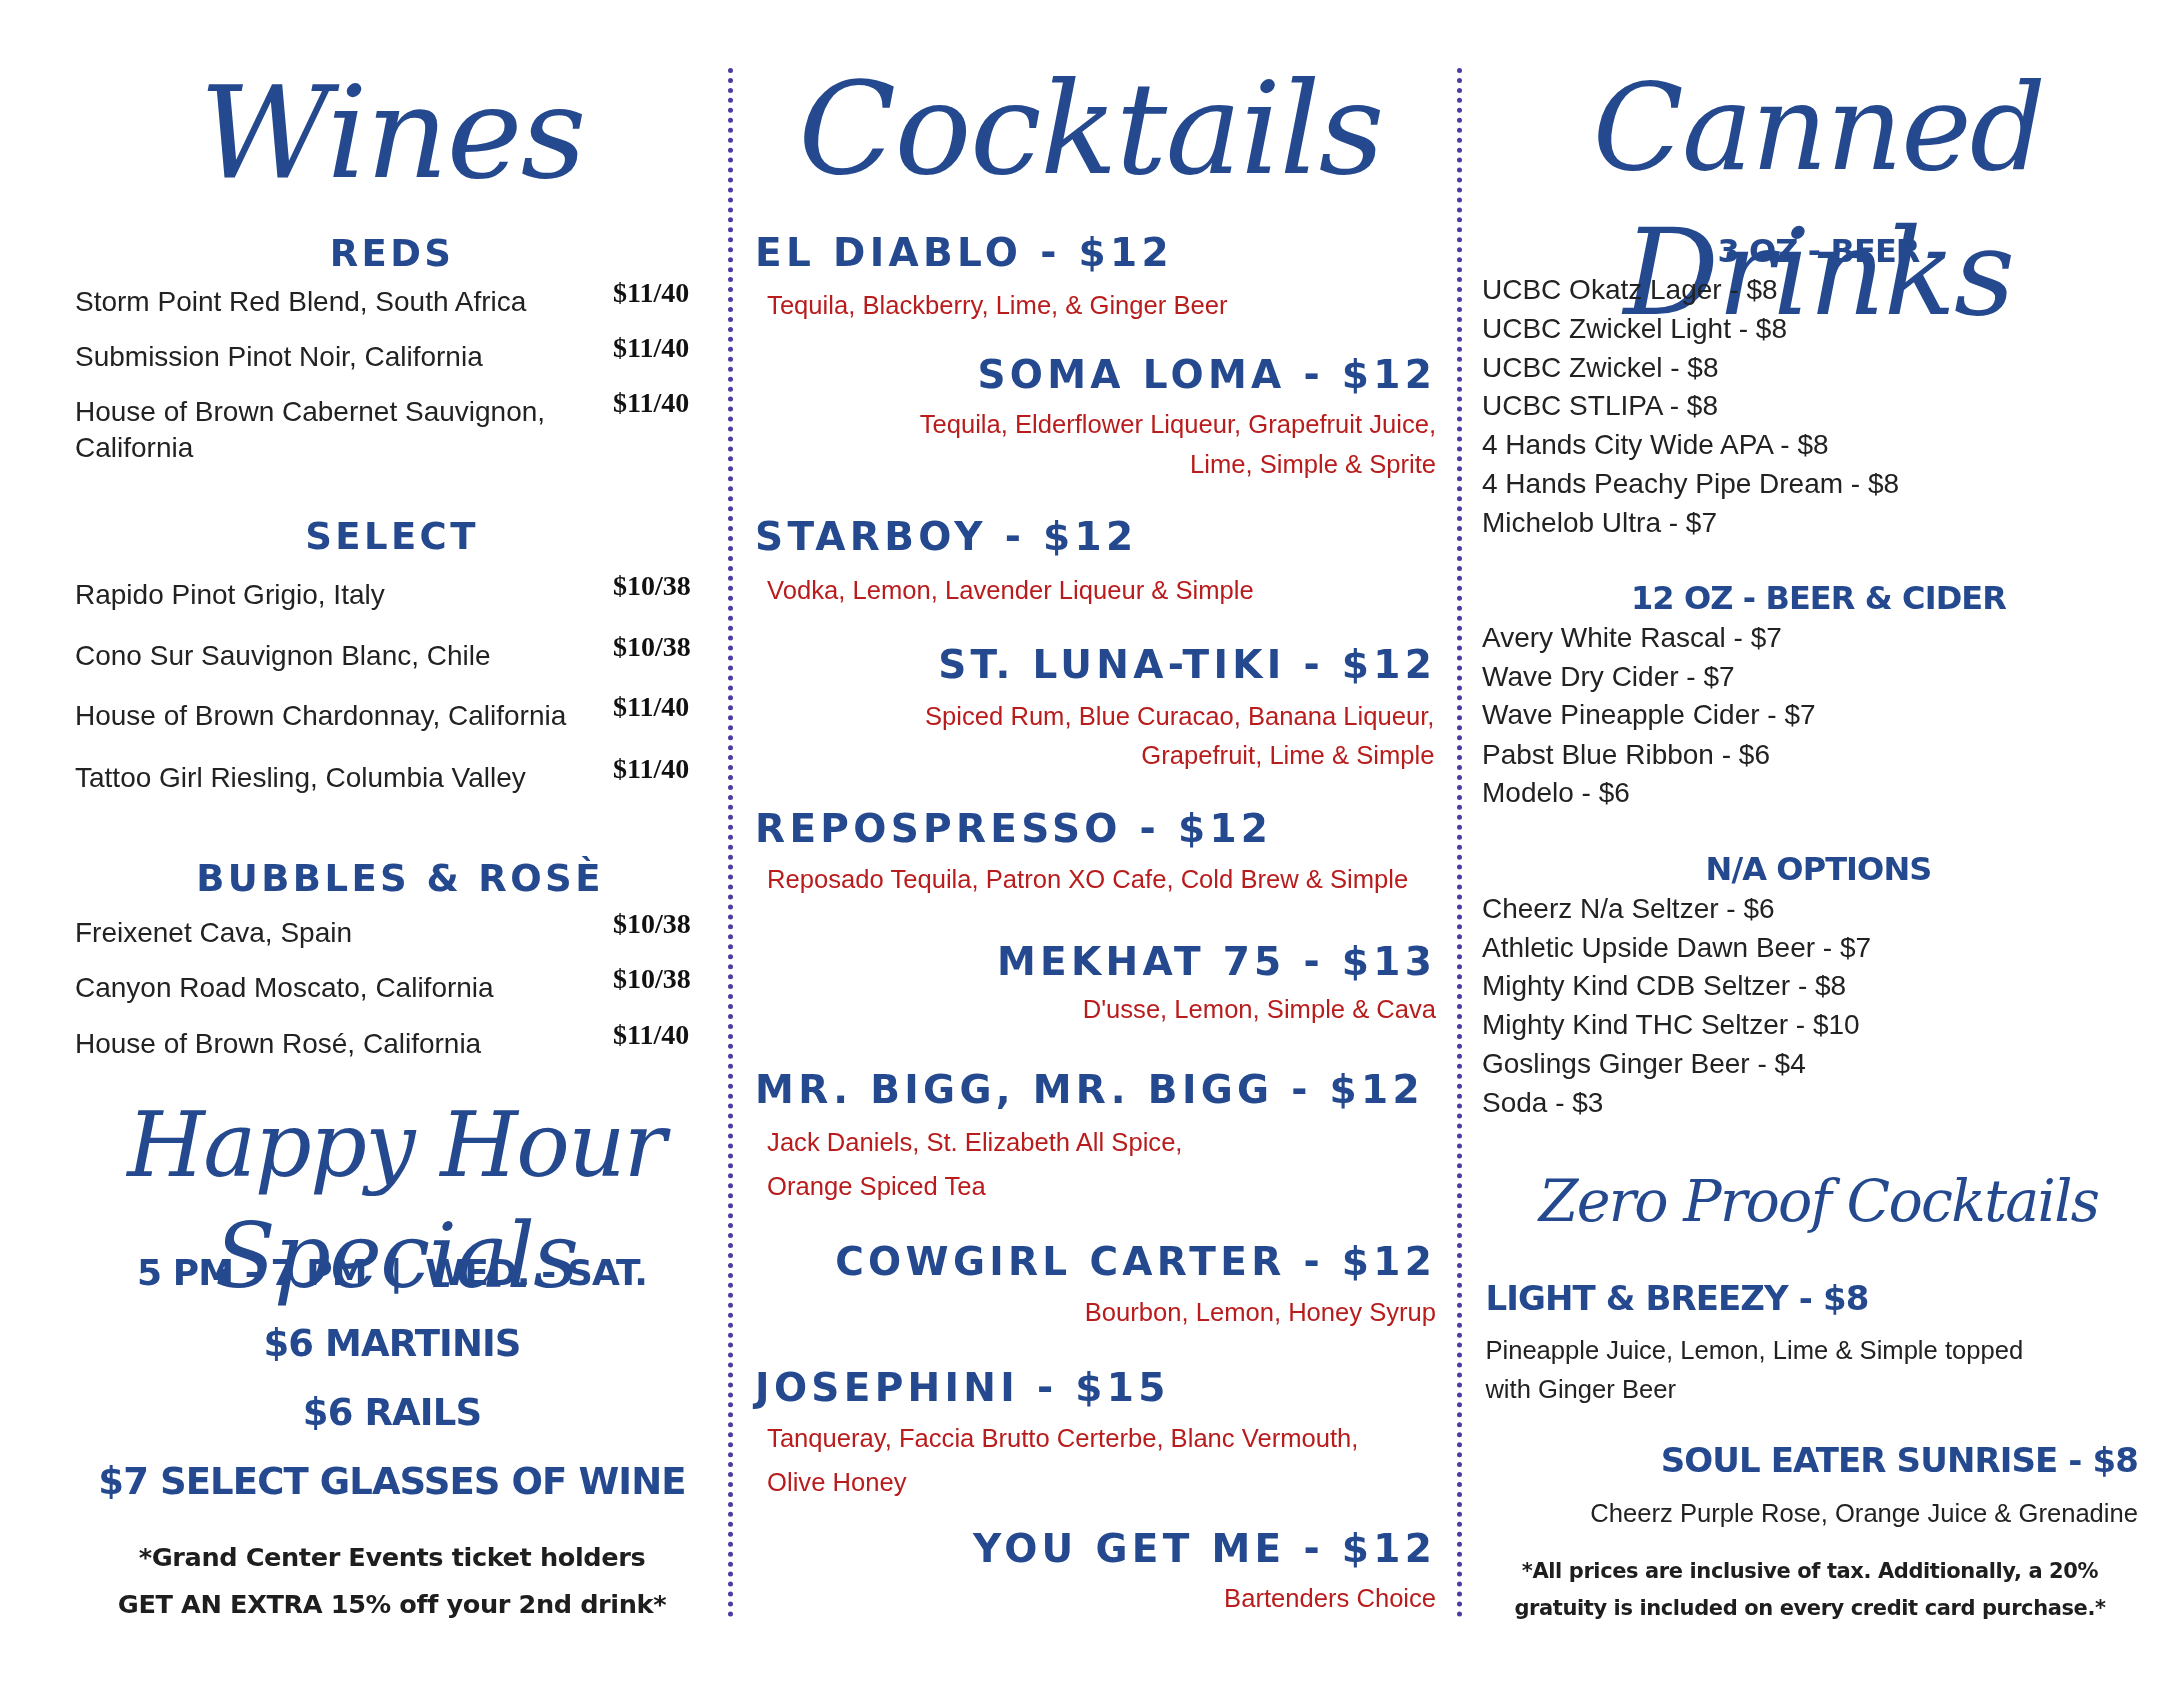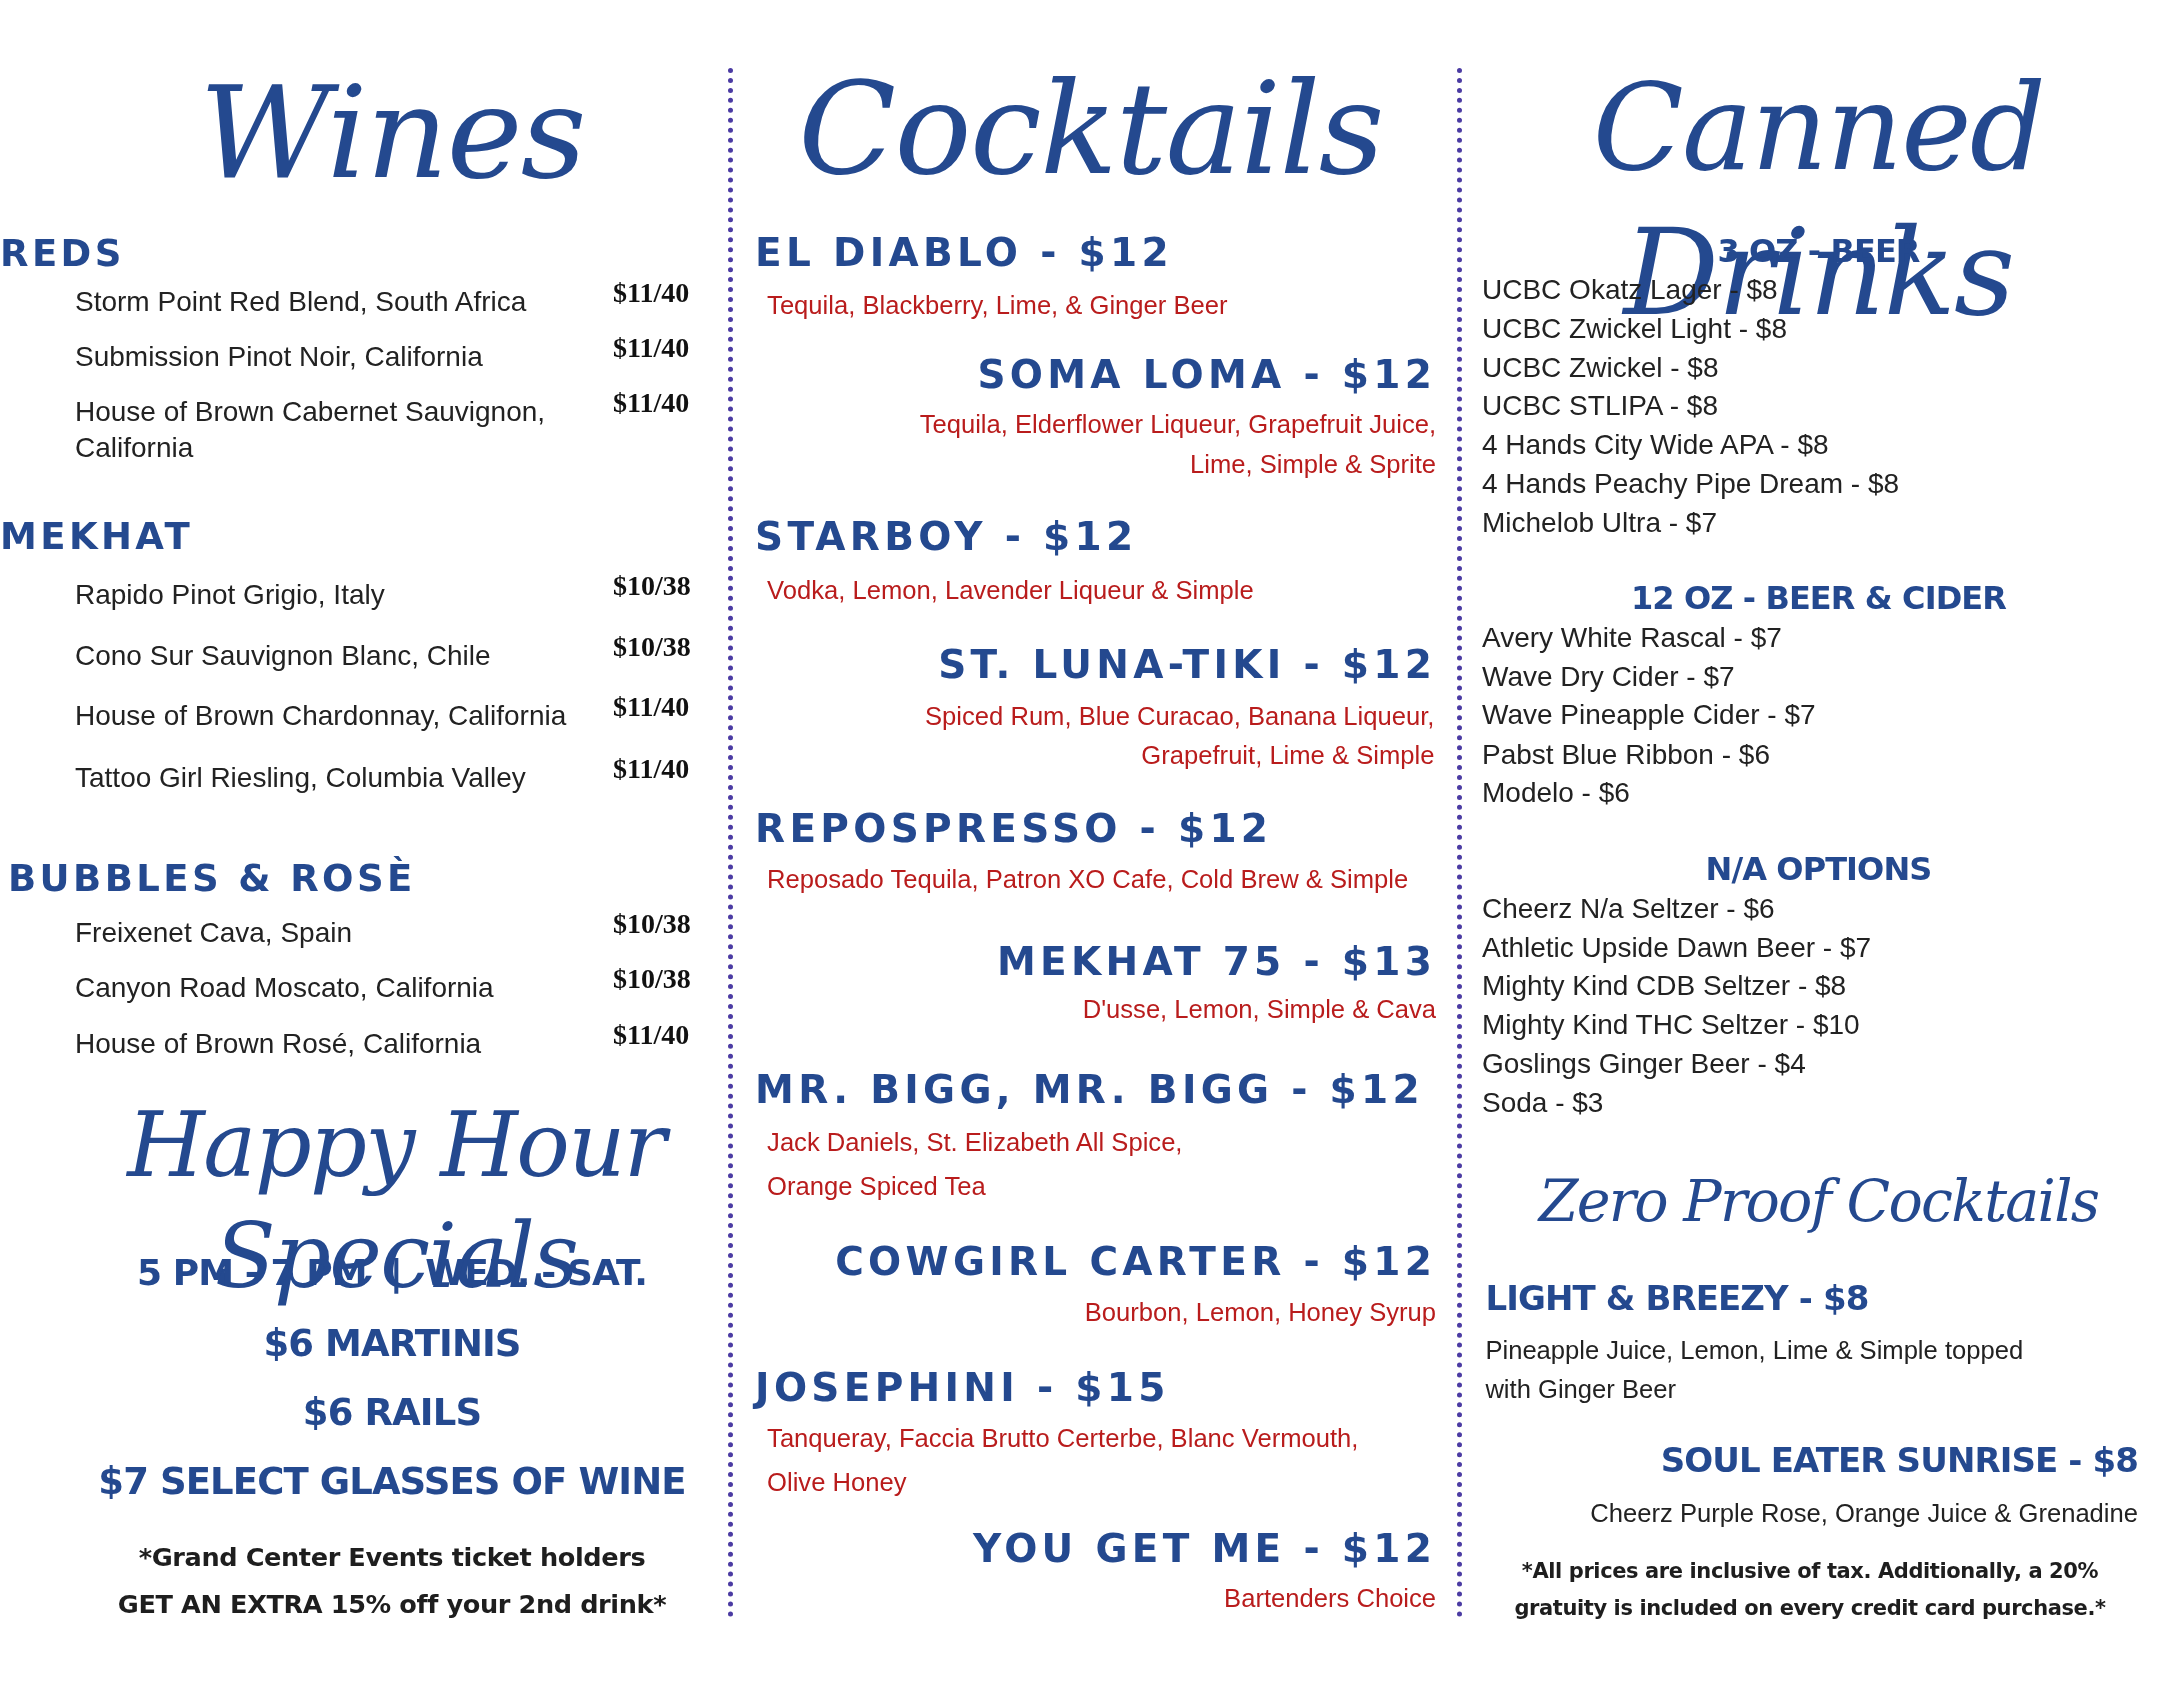--- a/index.html
+++ b/index.html
@@ -4,21 +4,21 @@
 <style>
   html, body { margin:0; padding:0; background:#ffffff; }
   body { width:2181px; height:1685px; position:relative; overflow:hidden;
          font-family:"Liberation Sans", sans-serif; color:#1e1e1e; }
   .col { position:absolute; top:0; height:1685px; }
   .script { font-family:"DejaVu Serif", serif; font-style:italic; color:#24498f;
             font-weight:normal; text-align:center; position:absolute; letter-spacing:-1.7px; }
   .divider { position:absolute; top:68px; width:0; height:1550px;
              border-left:5.1px dotted #4b3ba3; }
   .sec-head { position:absolute; color:#24498f; font-weight:bold; letter-spacing:3.4px;
-              font-family:"DejaVu Sans", sans-serif; }
+              font-family:"DejaVu Sans", sans-serif; text-align:center; }
   .wine-row { position:absolute; left:75px; width:630px; font-size:28px; color:#222; }
   .wine-name { position:absolute; left:0; top:0; width:511px; line-height:36px; }
   .wine-price { position:absolute; left:538px; top:-6.8px; font-family:"Liberation Serif", serif;
                 font-weight:bold; font-size:28px; color:#111; }
   .ck-title { position:absolute; color:#24498f; font-weight:bold; font-size:39px;
               letter-spacing:4.3px; font-family:"DejaVu Sans", sans-serif; white-space:nowrap; }
   .ck-desc { position:absolute; font-size:25.6px; color:#b91c1c; line-height:39px; white-space:nowrap;margin-left:12px; }
   .r { text-align:right; }
   .can-head { position:absolute; left:0; width:100%; text-align:center; color:#24498f;
               font-weight:bold; font-size:32px; font-family:"DejaVu Sans", sans-serif; letter-spacing:-0.9px; }
@@ -44,21 +44,21 @@
   </div>
   <div class="wine-row" style="top:339px;">
     <span class="wine-name">Submission Pinot Noir, California</span>
     <span class="wine-price">$11/40</span>
   </div>
   <div class="wine-row" style="top:394px;">
     <span class="wine-name" style="width:503px;">House of Brown Cabernet Sauvignon, California</span>
     <span class="wine-price">$11/40</span>
   </div>
 
-  <div class="sec-head" style="left:0; width:784px; top:515px; font-size:37px;">MEKHAT</div>
+  <div class="sec-head" style="left:0; width:784px; top:515px; font-size:37px;">SELECT</div>
   <div class="wine-row" style="top:577px;">
     <span class="wine-name">Rapido Pinot Grigio, Italy</span>
     <span class="wine-price">$10/38</span>
   </div>
   <div class="wine-row" style="top:638px;">
     <span class="wine-name">Cono Sur Sauvignon Blanc, Chile</span>
     <span class="wine-price">$10/38</span>
   </div>
   <div class="wine-row" style="top:698px;">
     <span class="wine-name" style="width:528px;">House of Brown Chardonnay, California</span>

